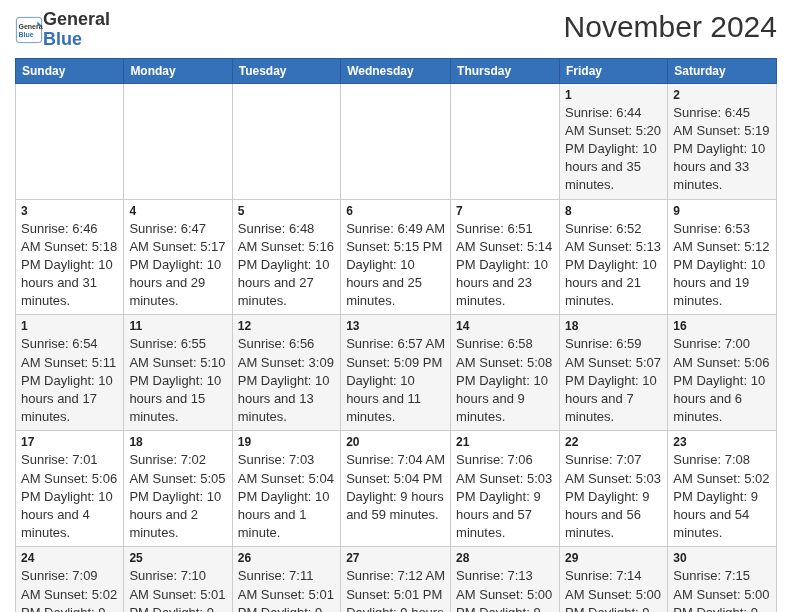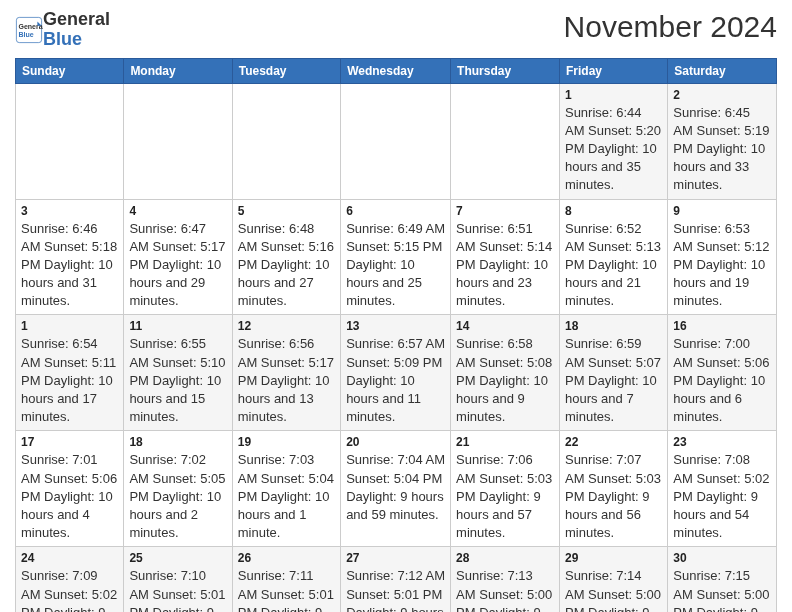--- a/index.html
+++ b/index.html
@@ -214,21 +214,21 @@
           <td>
             <span class="day-number">11</span>
             <div class="day-info">Sunrise: 6:55 AM
 Sunset: 5:10 PM
 Daylight: 10 hours
 and 15 minutes.</div>
           </td>
           <td>
             <span class="day-number">12</span>
             <div class="day-info">Sunrise: 6:56 AM
-Sunset: 5:17 PM
+Sunset: 3:09 PM
 Daylight: 10 hours
 and 13 minutes.</div>
           </td>
           <td>
             <span class="day-number">13</span>
             <div class="day-info">Sunrise: 6:57 AM
 Sunset: 5:09 PM
 Daylight: 10 hours
 and 11 minutes.</div>
           </td>

